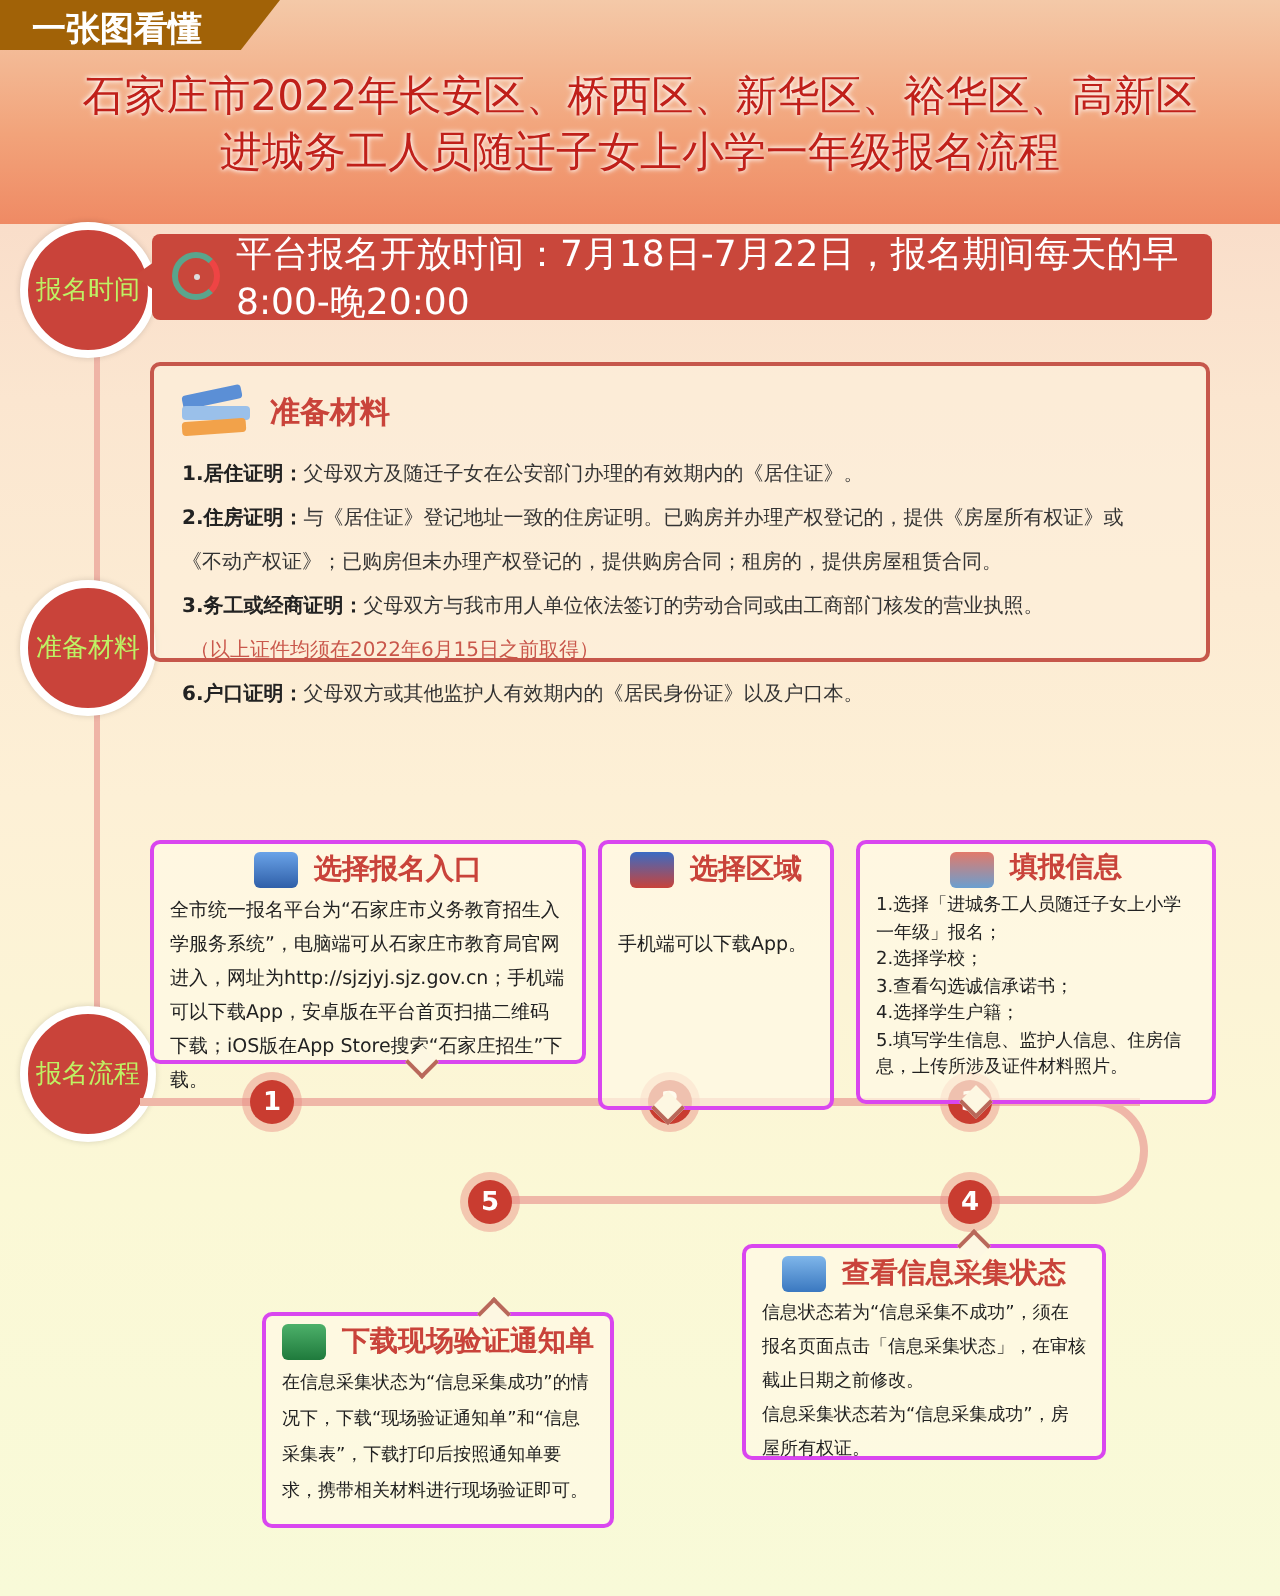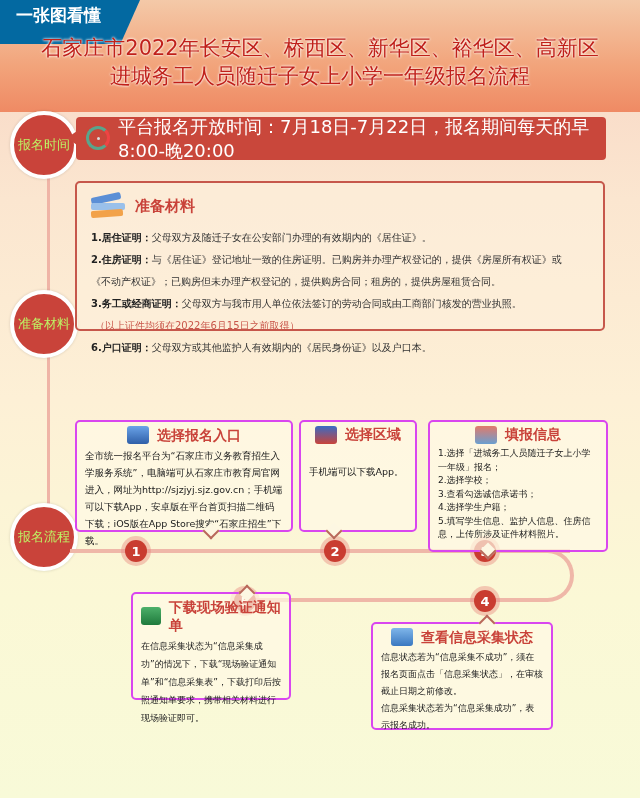--- a/index.html
+++ b/index.html
@@ -1,19 +1,19 @@
 <!DOCTYPE html>
 <html><head>
 <meta charset="utf-8">
 <style>
 *{margin:0;padding:0;box-sizing:border-box}
 body{width:640px;height:798px;overflow:hidden;font-family:"DejaVu Sans",sans-serif;background:#fbf6d8;position:relative}
 .bg{position:absolute;inset:0;background:linear-gradient(180deg,#f7d3c2 0%,#fbe6d0 25%,#fdf0d6 50%,#fbf8d6 75%,#f8fad8 100%)}
 .header{position:absolute;left:0;top:0;width:640px;height:112px;background:linear-gradient(180deg,#f4c9a8 0%,#f2a37a 60%,#ef8a64 100%)}
-.tag{position:absolute;left:0;top:0;height:44px;width:140px;background:#0369a1;clip-path:polygon(0 0,100% 0,86% 100%,0 100%);color:#fff;font-weight:bold;font-size:17px;line-height:30px;padding-left:16px}
+.tag{position:absolute;left:0;top:0;height:25px;width:140px;background:#a16207;clip-path:polygon(0 0,100% 0,86% 100%,0 100%);color:#fff;font-weight:bold;font-size:17px;line-height:30px;padding-left:16px}
 .title{position:absolute;top:34px;left:0;width:640px;text-align:center;color:#c0201a;font-weight:normal;font-size:21px;line-height:28px;text-shadow:0 0 2px #fff,0 0 3px #fff}
 .vline{position:absolute;left:47px;top:150px;width:3px;height:400px;background:#efb4a6}
 .circle{position:absolute;left:10px;width:68px;height:68px;border-radius:50%;background:#c9433a;border:4px solid #fff;color:#bef264;font-size:13px;display:flex;align-items:center;justify-content:center;box-shadow:0 0 3px rgba(0,0,0,.15)}
 .timebar{position:absolute;left:76px;top:117px;width:530px;height:43px;background:#c9473b;border-radius:4px;color:#fff;font-size:18px;display:flex;align-items:center;padding-left:42px}
 .timebar:before{content:"";position:absolute;left:-9px;top:14px;border-right:10px solid #c9473b;border-top:7px solid transparent;border-bottom:7px solid transparent}
 .clock{position:absolute;left:10px;top:9px;width:24px;height:24px;border-radius:50%;border:3px solid #5aa58c;border-right-color:#e44;background:#c9473b}
 .clock:after{content:"";position:absolute;left:8px;top:8px;width:3px;height:3px;border-radius:50%;background:#ddd}
 .materials{position:absolute;left:75px;top:181px;width:530px;height:150px;border:2px solid #c6574b;border-radius:5px;background:rgba(253,240,220,.6);padding:14px 14px}
 .mat-head{display:flex;align-items:center;gap:6px;margin-bottom:8px;margin-top:-4px}
 .books{width:38px;height:26px;position:relative}
@@ -81,21 +81,21 @@
 
 <div class="card down" style="left:75px;top:420px;width:218px;height:112px;line-height:17px" data-name="step-card-1">
   <div class="ch">
       <span class="ic" style="background:linear-gradient(#6aa3e8,#2f5fa8)" data-name="laptop-icon"></span>
       <span>选择报名入口</span>
     </div>
   <div data-name="step-1-text">全市统一报名平台为“石家庄市义务教育招生入学服务系统”，电脑端可从石家庄市教育局官网进入，网址为http://sjzjyj.sjz.gov.cn；手机端可以下载App，安卓版在平台首页扫描二维码下载；iOS版在App Store搜索“石家庄招生”下载。</div>
 </div>
 <style>.card.down[data-name="step-card-1"]:after{left:128px}</style>
 
-<div class="card down" style="left:299px;top:420px;width:118px;height:112px" data-name="step-card-2">
+<div class="card down" style="left:299px;top:420px;width:118px;height:135px" data-name="step-card-2">
   <div class="ch">
       <span class="ic" style="background:linear-gradient(#3a6bc4,#c9433a)" data-name="person-on-book-icon"></span>
       <span>选择区域</span>
     </div>
   <div style="margin-top:22px" data-name="step-2-text">手机端可以下载App。</div>
 </div>
 <style>.card.down[data-name="step-card-2"]:after{left:27px}</style>
 
 <div class="card down" style="left:428px;top:420px;width:180px;height:132px;line-height:13.5px;font-size:9px" data-name="step-card-3">
   <div class="ch">
@@ -103,30 +103,30 @@
       <span>填报信息</span>
     </div>
   <div data-name="step-3-line">1.选择「进城务工人员随迁子女上小学一年级」报名；</div>
   <div data-name="step-3-line">2.选择学校；</div>
   <div data-name="step-3-line">3.查看勾选诚信承诺书；</div>
   <div data-name="step-3-line">4.选择学生户籍；</div>
   <div data-name="step-3-line">5.填写学生信息、监护人信息、住房信息，上传所涉及证件材料照片。</div>
 </div>
 <style>.card.down[data-name="step-card-3"]:after{left:52px}</style>
 
-<div class="card up" style="left:131px;top:592px;width:160px;height:108px;line-height:18px;font-size:9px" data-name="step-card-5">
+<div class="card up" style="left:131px;top:656px;width:176px;height:108px;line-height:18px;font-size:9px" data-name="step-card-5">
   <div class="ch">
       <span class="ic" style="background:linear-gradient(#4db06a,#1f7a3c)" data-name="printer-icon"></span>
       <span>下载现场验证通知单</span>
     </div>
   <div data-name="step-5-text">在信息采集状态为“信息采集成功”的情况下，下载“现场验证通知单”和“信息采集表”，下载打印后按照通知单要求，携带相关材料进行现场验证即可。</div>
 </div>
 <style>.card.up[data-name="step-card-5"]:after{left:108px}</style>
 
 <div class="card up" style="left:371px;top:622px;width:182px;height:108px;line-height:17px;font-size:9px" data-name="step-card-4">
   <div class="ch">
       <span class="ic" style="background:linear-gradient(#7fb6ea,#3a78c0)" data-name="monitor-icon"></span>
       <span>查看信息采集状态</span>
     </div>
   <div data-name="step-4-line">信息状态若为“信息采集不成功”，须在报名页面点击「信息采集状态」，在审核截止日期之前修改。</div>
-  <div data-name="step-4-line">信息采集状态若为“信息采集成功”，表示报名成功。</div>
+  <div data-name="step-4-line">信息采集状态若为“信息采集成功”，房屋所有权证。</div>
 </div>
 <style>.card.up[data-name="step-card-4"]:after{left:108px}</style>
 
 </body></html>

